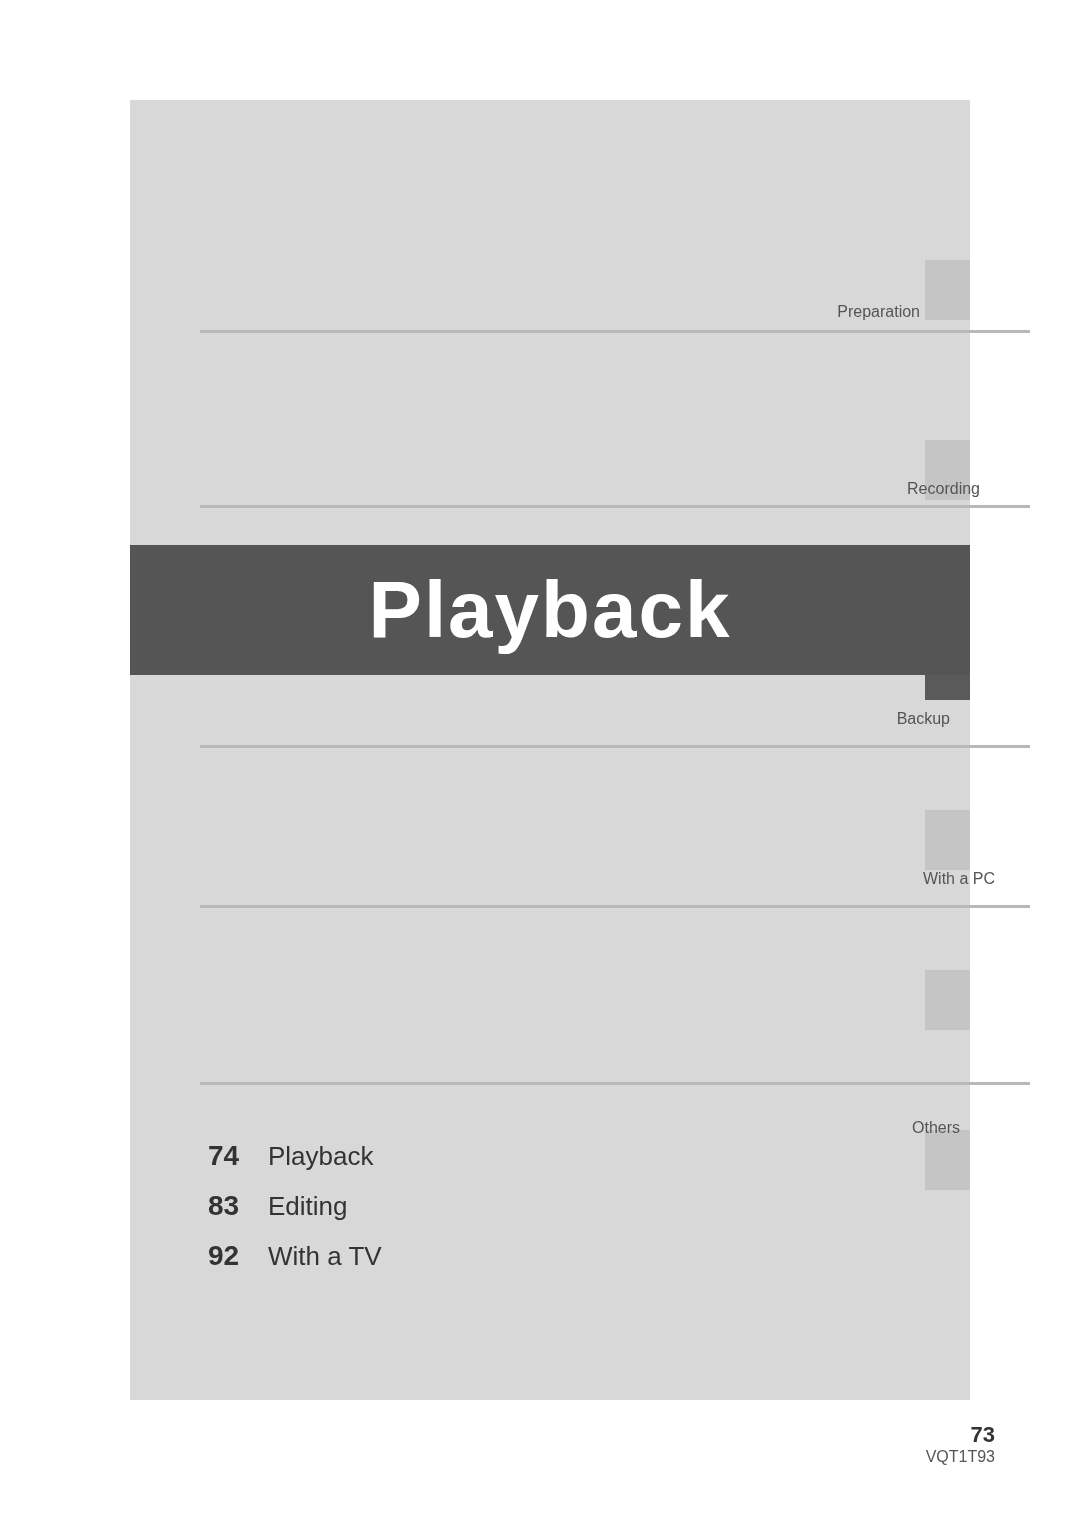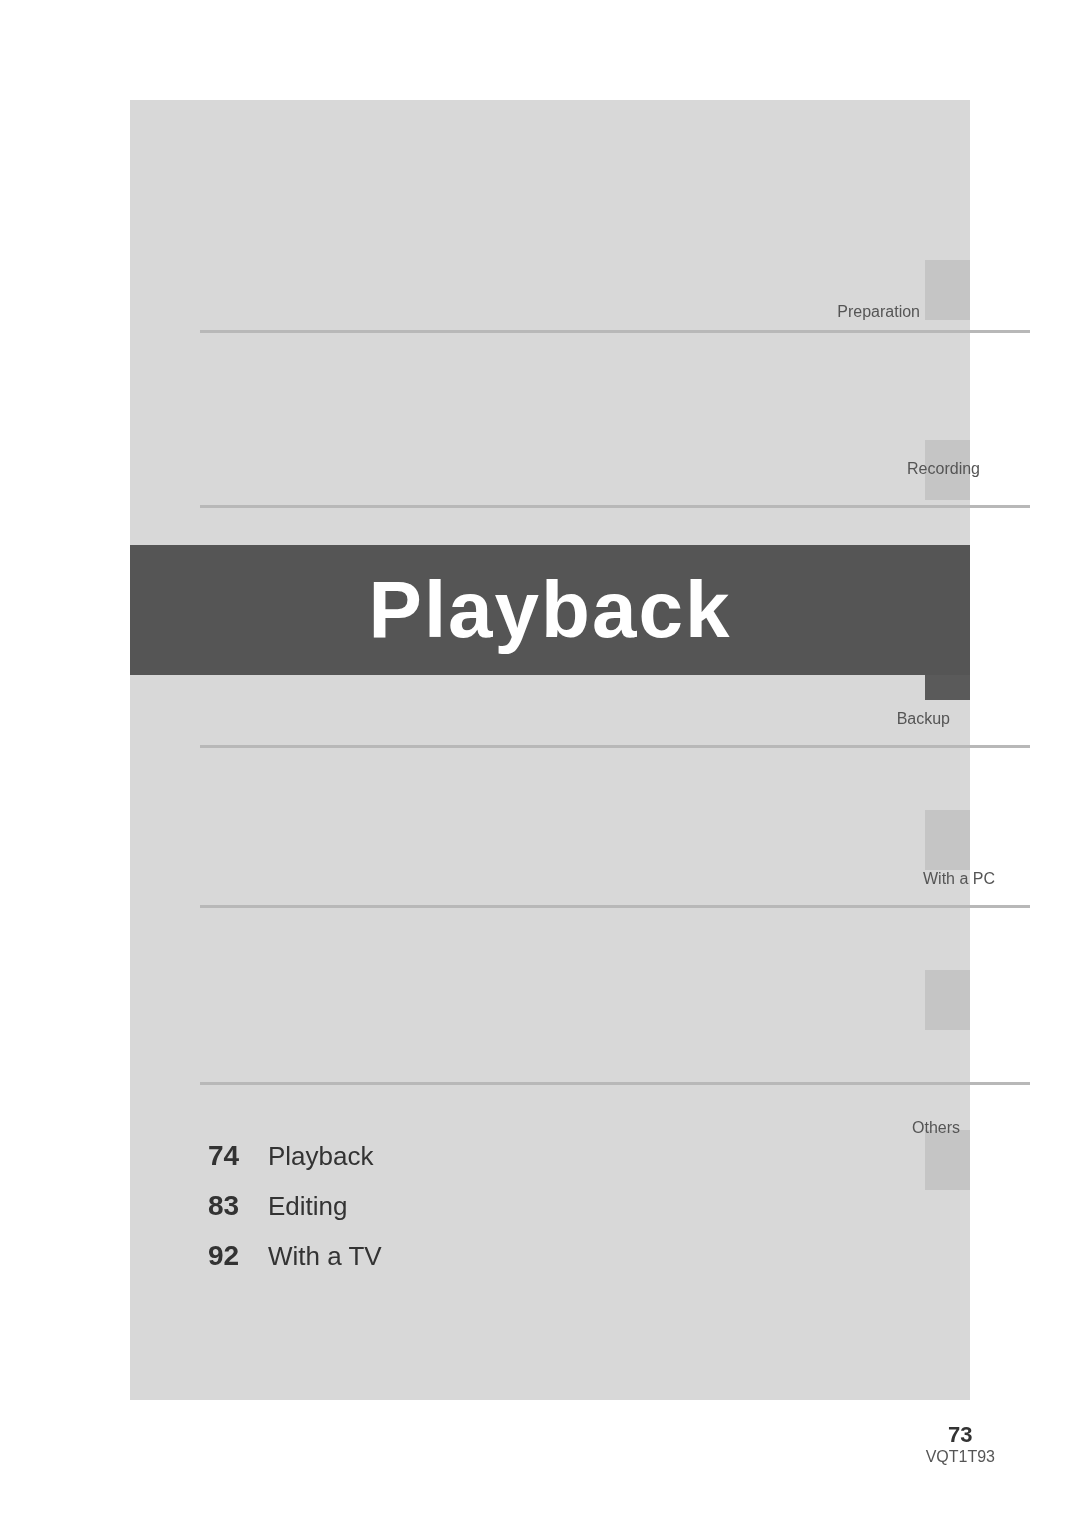--- a/index.html
+++ b/index.html
@@ -95,21 +95,21 @@
       color: #555555;
       font-weight: normal;
     }
 
     .label-preparation {
       top: 303px;
       right: 160px;
     }
 
     .label-recording {
-      top: 460px;
+      top: 480px;
       right: 100px;
     }
 
     .label-backup {
       top: 710px;
       right: 130px;
     }
 
     .label-withapc {
       top: 870px;
@@ -205,21 +205,21 @@
       font-size: 26px;
       color: #333333;
       font-weight: normal;
     }
 
     
     .page-number {
       position: absolute;
       bottom: 60px;
       right: 85px;
-      text-align: center;
+      text-align: right;
     }
 
     .page-num-main {
       font-size: 22px;
       font-weight: bold;
       color: #333333;
       display: block;
     }
 
     .page-num-sub {

